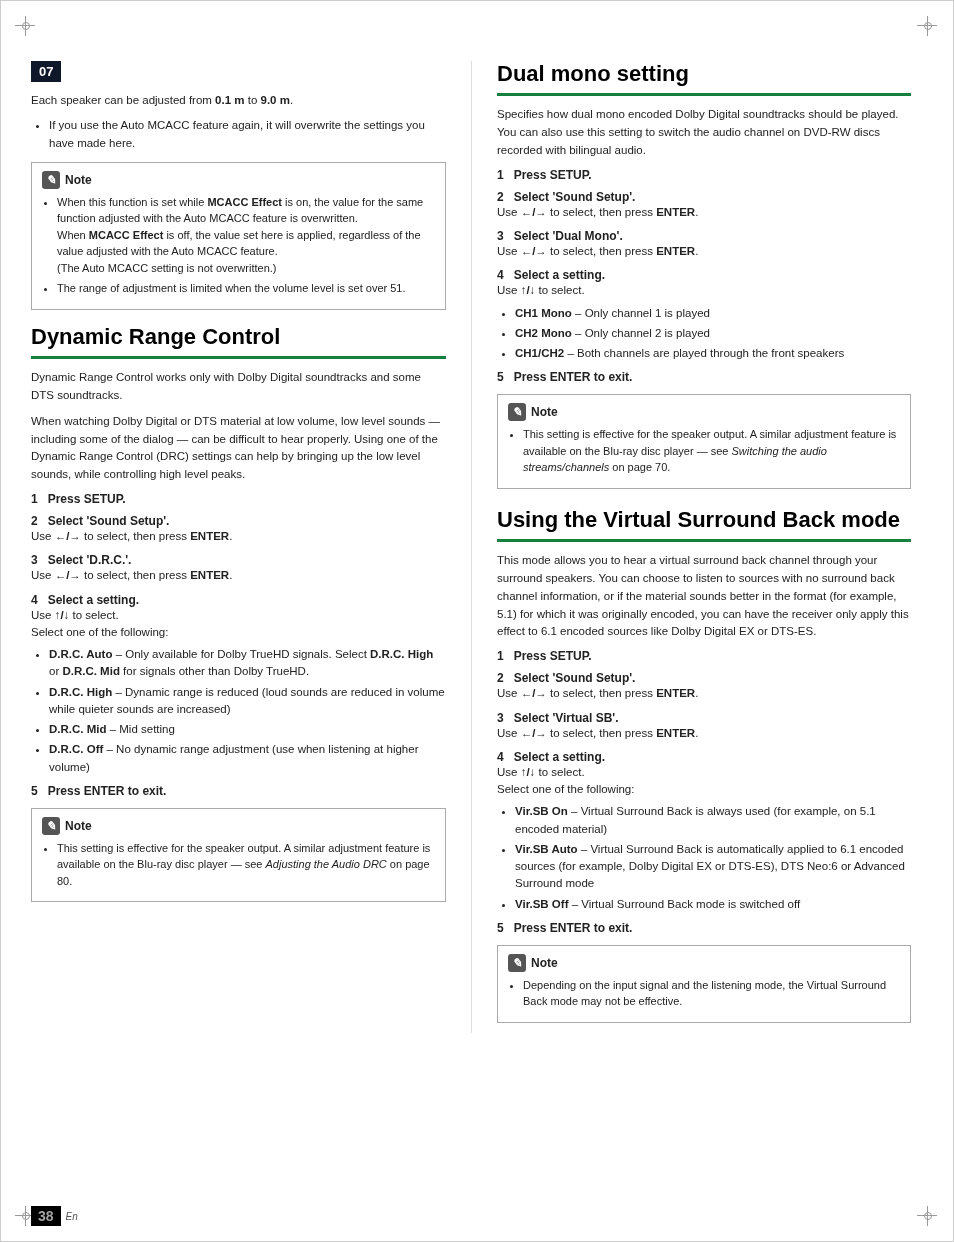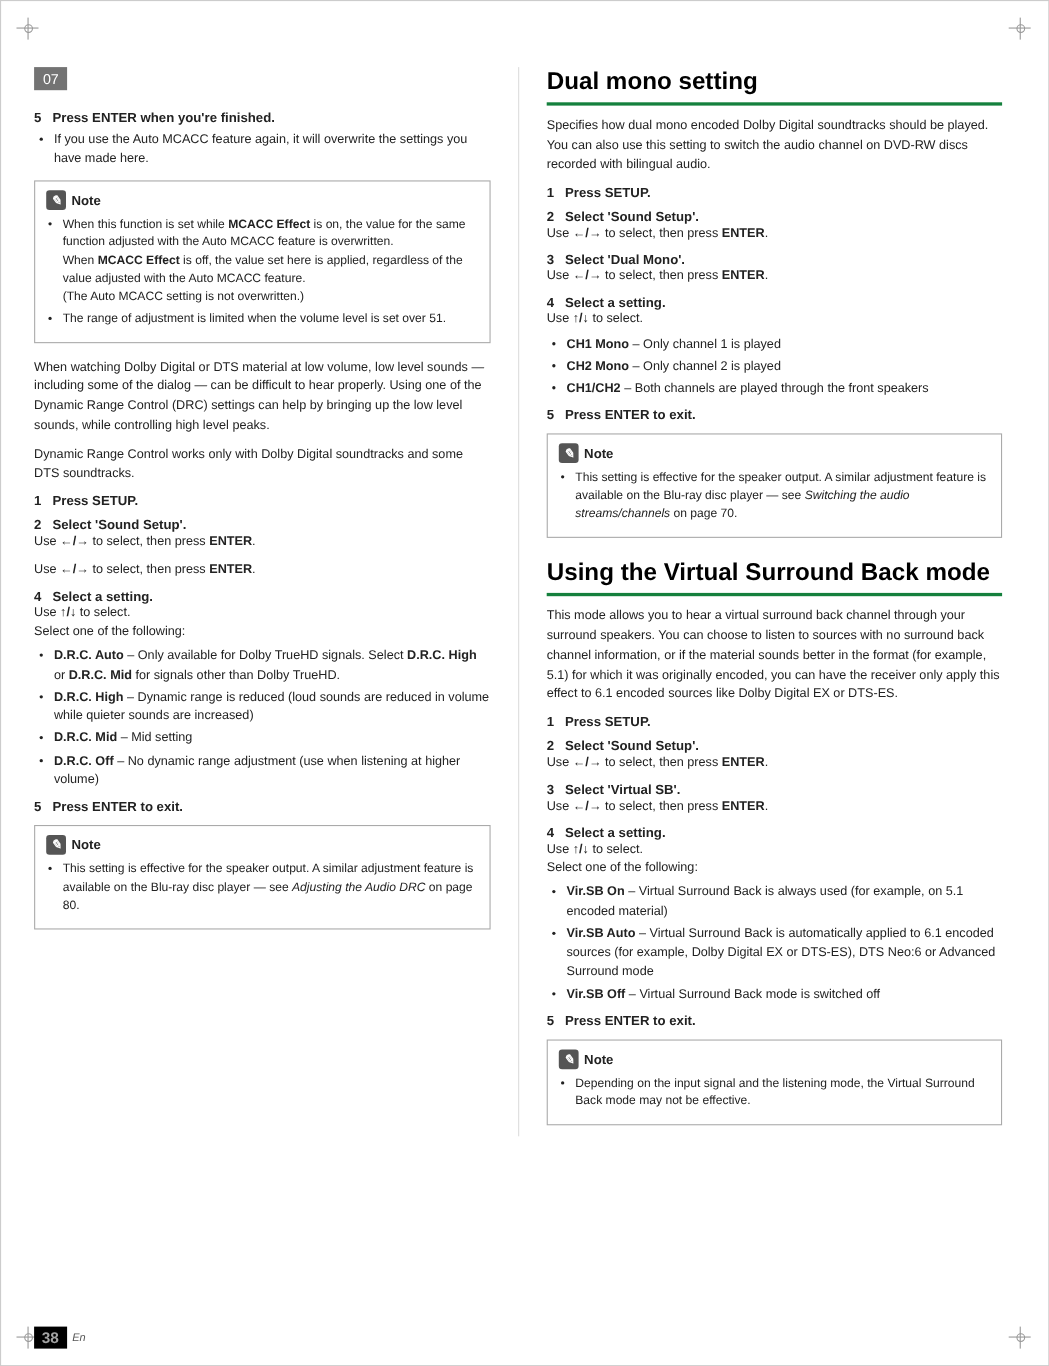--- a/index.html
+++ b/index.html
@@ -60,23 +60,23 @@
     }
     
     .right-col {
       width: 440px;
       padding-left: 25px;
       border-left: 1px solid #ddd;
     }
 
     
     .chapter-marker {
-      background: #737373;
+      background: #0f172a;
       color: #fff;
-      font-weight: normal;
+      font-weight: bold;
       font-size: 13px;
       display: inline-block;
       padding: 3px 8px;
       margin-bottom: 10px;
     }
 
     
     .section-heading {
       font-size: 22px;
       font-weight: bold;
@@ -208,25 +208,25 @@
 
   <div class="content-area">
 
     <div class="left-col">
 
       
       <div class="chapter-marker">07</div>
 
       
       <div class="step">
-      </div>
-
-      
-      <div class="step">
-        <div class="step-num">5 &nbsp; <b>Press ENTER when you're finished.</b></div>
+        <div class="step-body">Each speaker can be adjusted from <b>0.1 m</b> to <b>9.0 m</b>.</div>
+      </div>
+
+      
+      <div class="step">
         <div class="step-body">
           <ul class="bullet-list">
             <li>If you use the Auto MCACC feature again, it will overwrite the settings you have made here.</li>
           </ul>
         </div>
       </div>
 
       
       <div class="note-box">
         <div class="note-title">
@@ -234,34 +234,36 @@
           <span>Note</span>
         </div>
         <ul>
           <li>When this function is set while <b>MCACC Effect</b> is on, the value for the same function adjusted with the Auto MCACC feature is overwritten.<br>When <b>MCACC Effect</b> is off, the value set here is applied, regardless of the value adjusted with the Auto MCACC feature.<br>(The Auto MCACC setting is not overwritten.)</li>
           <li>The range of adjustment is limited when the volume level is set over 51.</li>
         </ul>
       </div>
 
       
       <div class="section-divider"></div>
+      <h2 class="section-heading">Dynamic Range Control</h2>
+
+      <p class="intro-text">Dynamic Range Control works only with Dolby Digital soundtracks and some DTS soundtracks.</p>
 
       <p class="intro-text">When watching Dolby Digital or DTS material at low volume, low level sounds — including some of the dialog — can be difficult to hear properly. Using one of the Dynamic Range Control (DRC) settings can help by bringing up the low level sounds, while controlling high level peaks.</p>
 
-      <p class="intro-text">Dynamic Range Control works only with Dolby Digital soundtracks and some DTS soundtracks.</p>
-
       
       <div class="step">
         <div class="step-num">1 &nbsp; <b>Press SETUP.</b></div>
       </div>
       <div class="step">
         <div class="step-num">2 &nbsp; <b>Select 'Sound Setup'.</b></div>
         <div class="step-body">Use <b>←/→</b> to select, then press <b>ENTER</b>.</div>
       </div>
       <div class="step">
+        <div class="step-num">3 &nbsp; <b>Select 'D.R.C.'.</b></div>
         <div class="step-body">Use <b>←/→</b> to select, then press <b>ENTER</b>.</div>
       </div>
       <div class="step">
         <div class="step-num">4 &nbsp; <b>Select a setting.</b></div>
         <div class="step-body">Use <b>↑/↓</b> to select.</div>
         <div class="step-body">Select one of the following:</div>
         <ul class="bullet-list">
           <li><b>D.R.C. Auto</b> – Only available for Dolby TrueHD signals. Select <b>D.R.C. High</b> or <b>D.R.C. Mid</b> for signals other than Dolby TrueHD.</li>
           <li><b>D.R.C. High</b> – Dynamic range is reduced (loud sounds are reduced in volume while quieter sounds are increased)</li>
           <li><b>D.R.C. Mid</b> – Mid setting</li>

